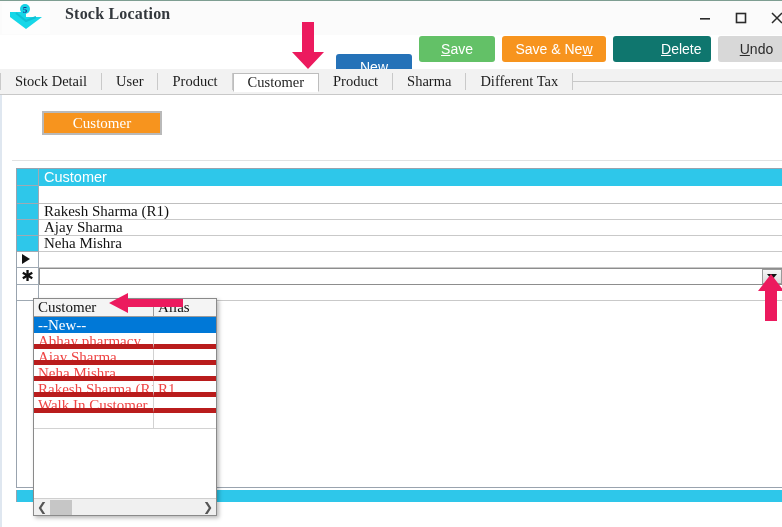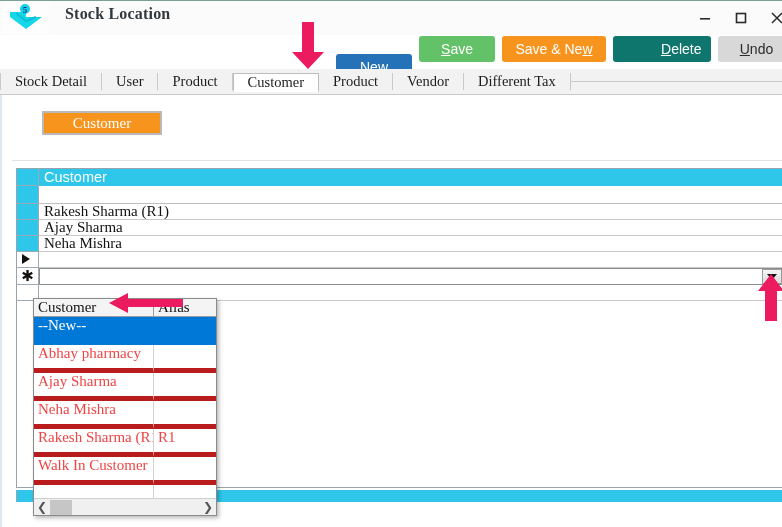--- a/index.html
+++ b/index.html
@@ -283,21 +283,21 @@
     padding-left: 4px;
     color: #111;
     box-sizing: border-box;
     overflow: hidden;
     white-space: nowrap;
   }
   .col-cust { width: 120px; border-right: 1px solid #9b9b9b; }
   .col-alias { width: 62px; }
   .popup-row {
     display: flex;
-    height: 28px;
+    height: 16px;
     box-sizing: border-box;
   }
   .popup-row > div {
     font-size: 15px;
     line-height: 16px;
     padding-left: 4px;
     color: #ef4444;
     box-sizing: border-box;
     border-bottom: 5px solid #b91c1c;
     white-space: nowrap;
@@ -405,21 +405,21 @@
   <div class="tbtn tbtn-undo"><u>U</u>ndo</div>
   <div class="tbtn-more"></div>
 </div>
 
 <div class="tabstrip">
   <div class="tab">Stock Detail</div>
   <div class="tab">User</div>
   <div class="tab">Product</div>
   <div class="tab active">Customer</div>
   <div class="tab">Product</div>
-  <div class="tab">Vendor</div>
+  <div class="tab">Sharma</div>
   <div class="tab">Different Tax</div>
   <div class="tabfill"></div>
 </div>
 
 <div class="page">
 
   <div class="topwhite">
     <div class="cust-btn">Customer</div>
   </div>
 

